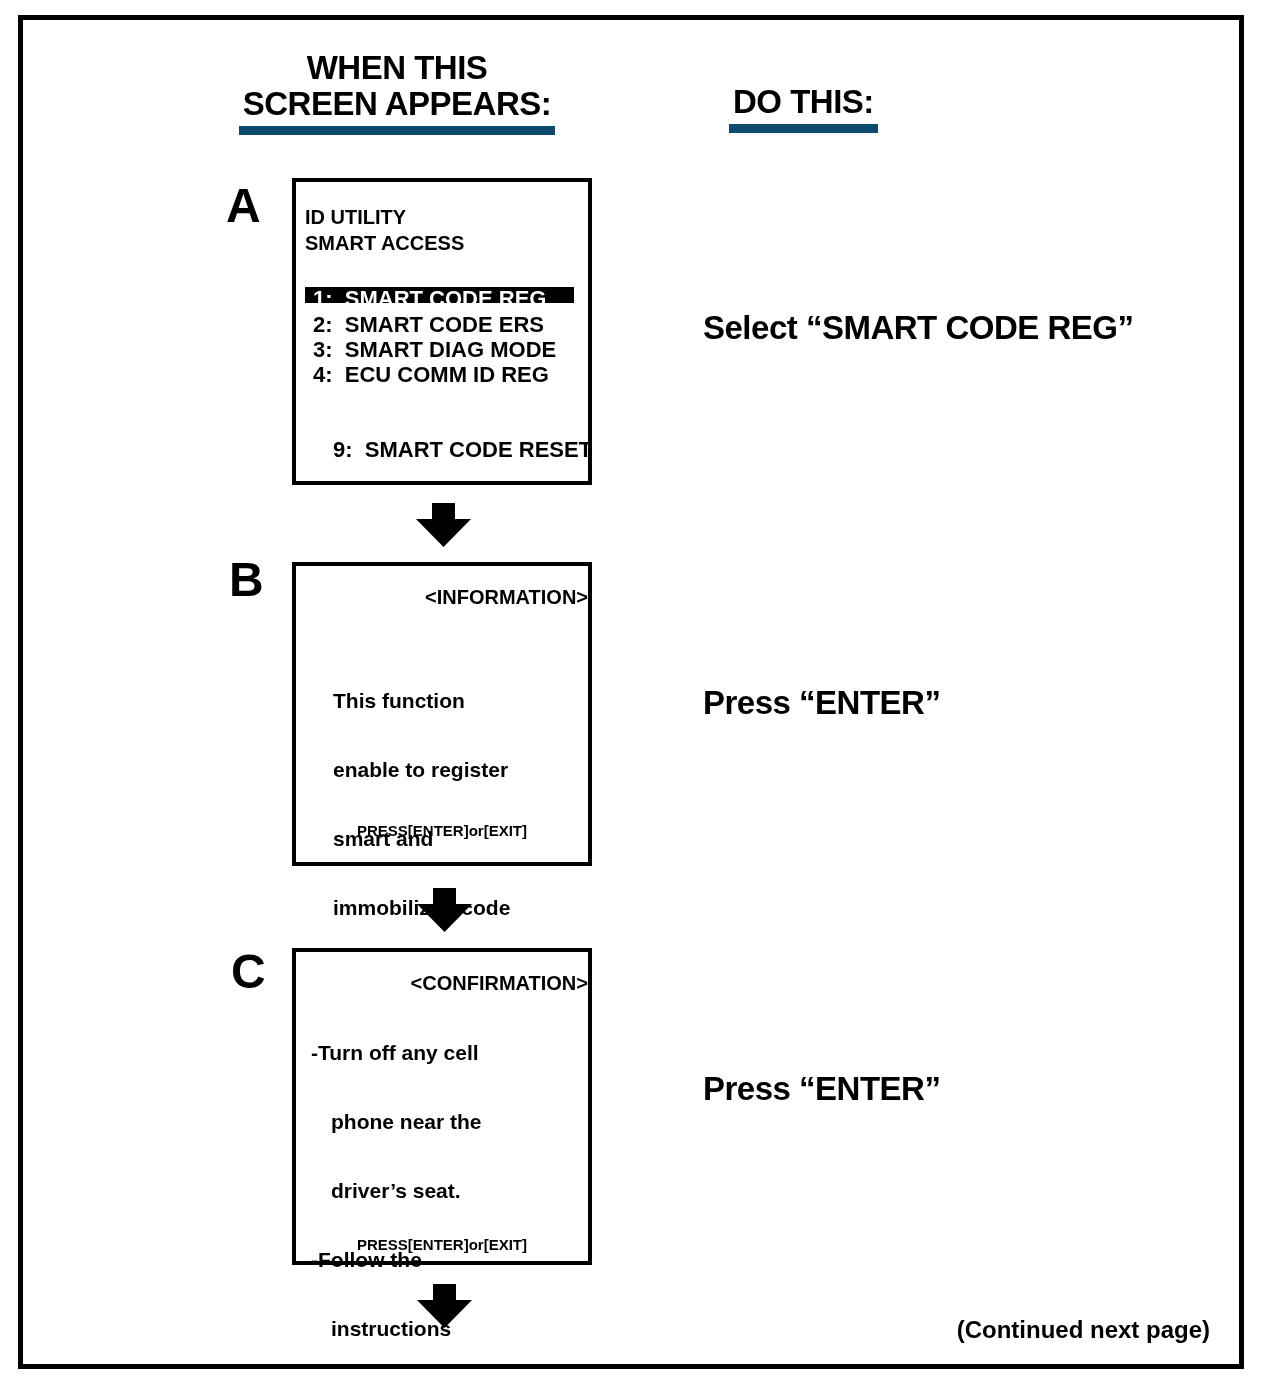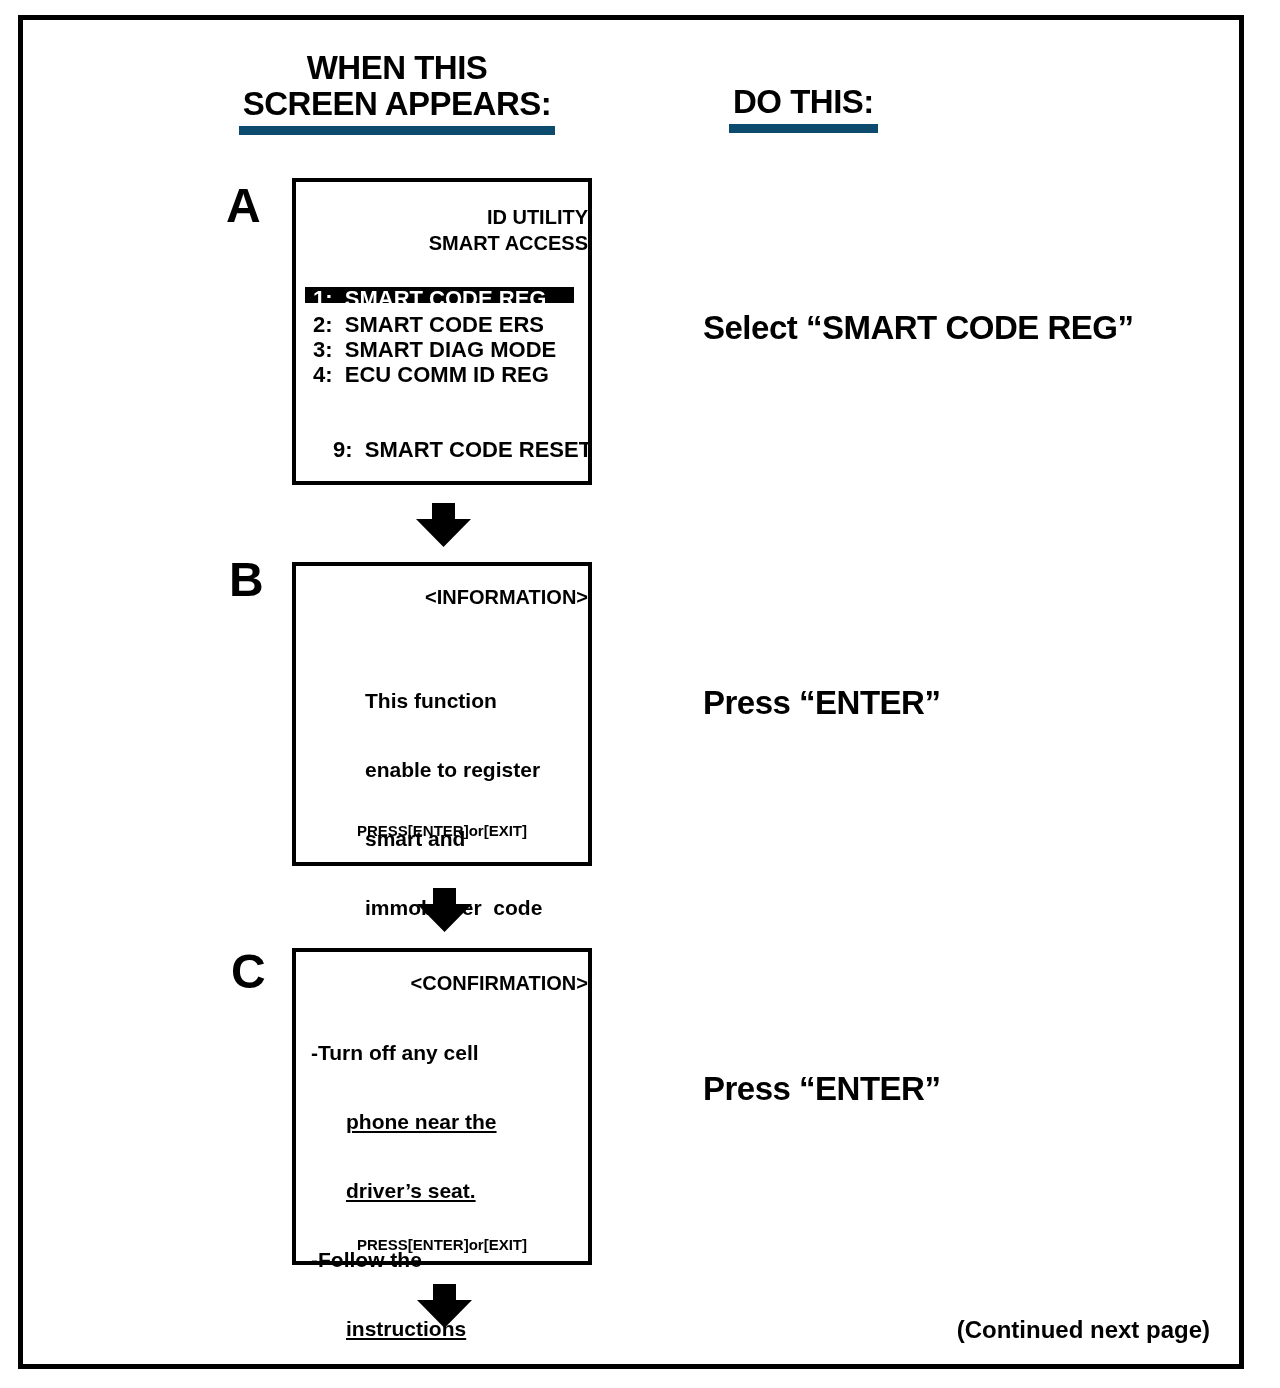--- a/index.html
+++ b/index.html
@@ -25,32 +25,32 @@
   .step-label { position: absolute; font-size: 48px; line-height: 48px; letter-spacing: -1px; }
 
   .screen {
     position: absolute; left: 292px; width: 300px;
     border: 4px solid #000; background: #fff;
   }
   #screenA { top: 178px; height: 307px; }
   #screenB { top: 562px; height: 304px; }
   #screenC { top: 948px; height: 317px; }
 
-  .a-title { position: absolute; top: 22px; left: 0; width: 100%; text-align: right; font-size: 20px; line-height: 26px; }
+  .a-title { position: absolute; top: 22px; left: 9px; width: 100%; text-align: left; font-size: 20px; line-height: 26px; }
   .menu-row {
     position: absolute; left: 9px; width: 269px; height: 16px;
     font-size: 22px; line-height: 24px; white-space: pre; padding-left: 8px;
   }
   .menu-row.hl { background: #000; color: #fff; }
 
   .scr-title { position: absolute; top: 20px; left: 0; width: 100%; text-align: right; font-size: 20px; white-space: pre; }
-  .b-body { position: absolute; top: 77px; left: 37px; font-size: 21px; line-height: 23px; white-space: pre; margin-left: 32px; }
+  .b-body { position: absolute; top: 77px; left: 37px; font-size: 21px; line-height: 23px; white-space: pre; }
   .c-body { position: absolute; top: 43px; left: 0; width: 100%; font-size: 21px; line-height: 23px; white-space: pre; }
   .ln-bullet { padding-left: 15px; }
-  .ln-cont   { padding-left: 50px; text-decoration: underline; }
+  .ln-cont   { padding-left: 35px; }
   .scr-footer { position: absolute; left: 0; width: 100%; text-align: center; font-size: 15px; white-space: pre; }
   #screenB .scr-footer { top: 256px; }
   #screenC .scr-footer { top: 284px; }
 
   .instr { position: absolute; font-size: 33px; letter-spacing: -0.5px; white-space: nowrap; }
   .arrow { position: absolute; width: 56px; height: 44px; }
   .continued { position: absolute; left: 880px; top: 1316px; width: 330px; text-align: right; font-size: 24px; }
 </style>
 </head>
 <body>

